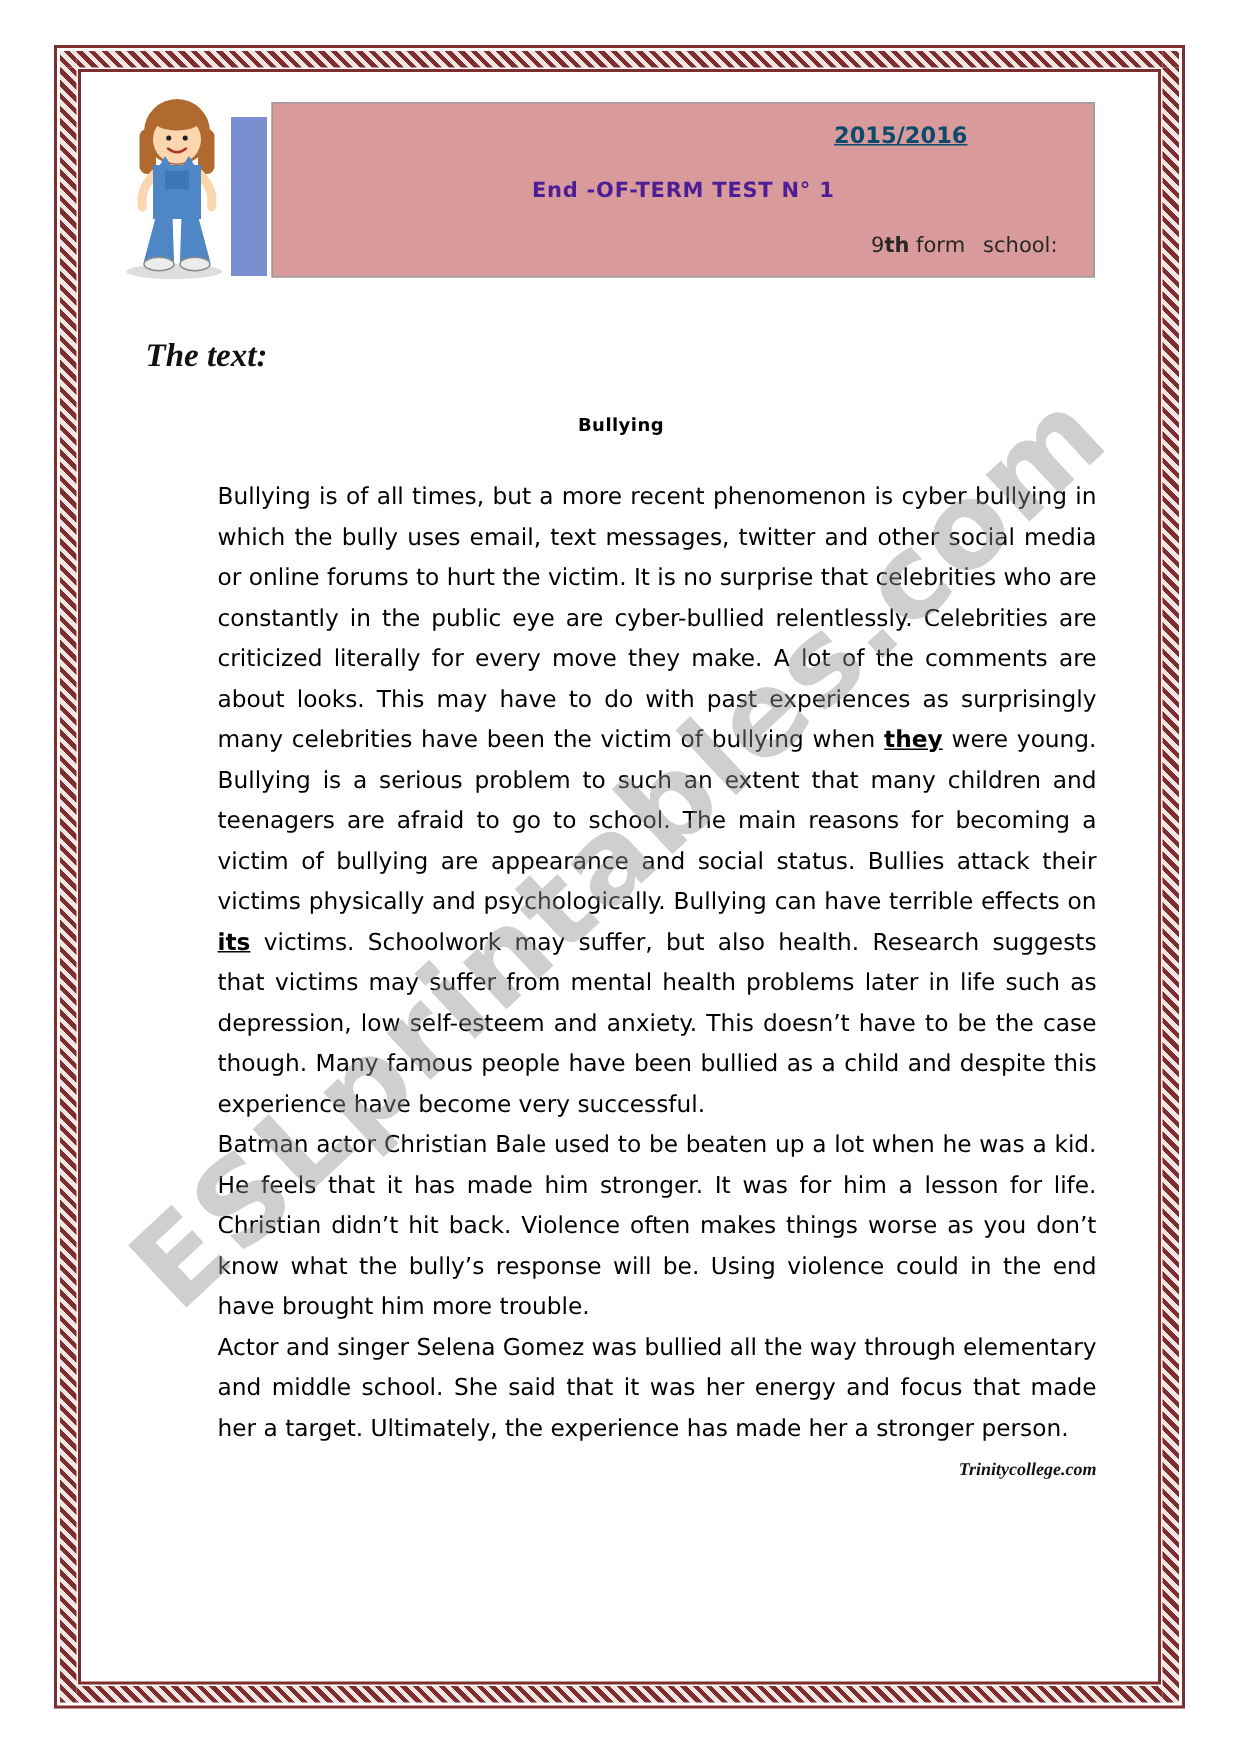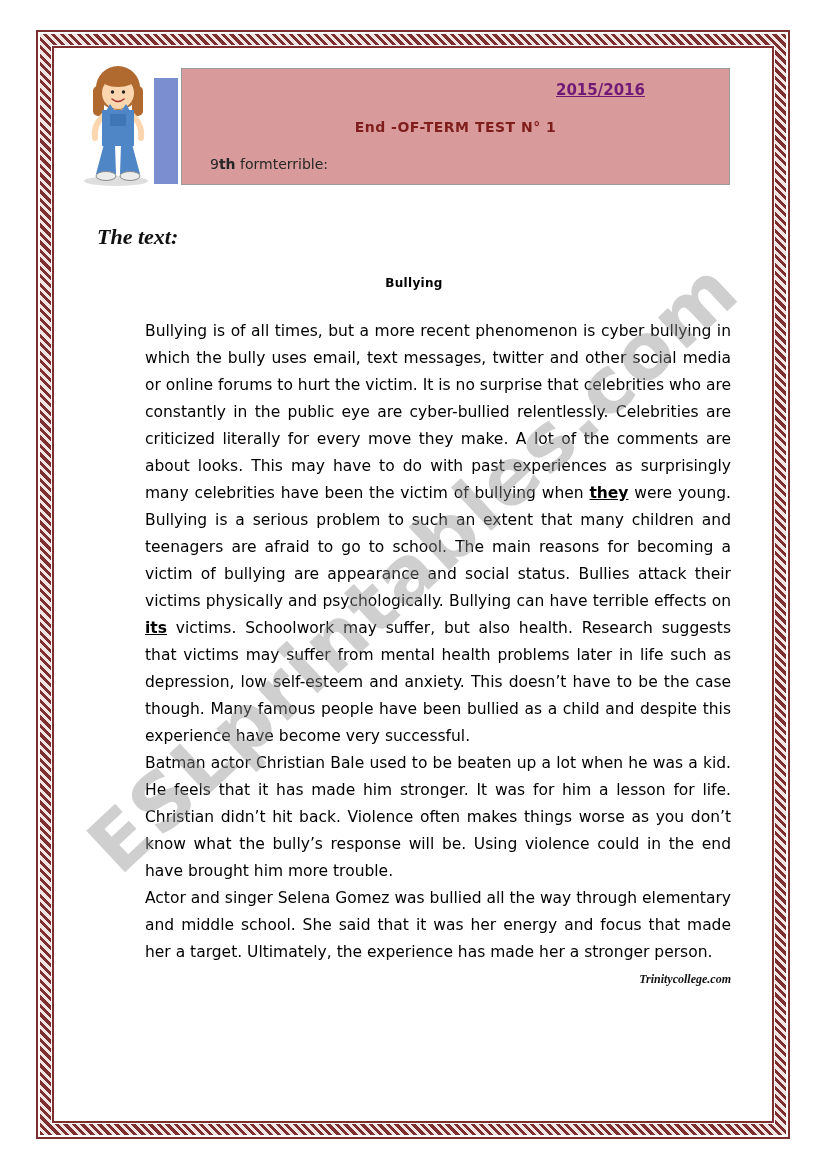--- a/index.html
+++ b/index.html
@@ -26,30 +26,30 @@
   
   .girl { position:absolute; left:66px; top:62px; width:112px; height:126px; z-index:1; }
 
   
   .header-box {
     position:absolute; left:181px; top:68px; width:549px; height:117px;
     background:#d89a9a; border:1px solid #9a9a9a; z-index:1;
   }
   .year {
     position:absolute; left:374px; top:12px;
-    font-size:15px; font-weight:bold; text-decoration:underline; color:#701a75;
+    font-size:15px; font-weight:bold; text-decoration:underline; color:#0c4a6e;
   }
   .test-title {
     position:absolute; top:50px; left:0; width:100%; text-align:center;
-    font-size:14px; font-weight:bold; color:#7f1d1d; letter-spacing:.5px;
+    font-size:14px; font-weight:bold; color:#4c1d95; letter-spacing:.5px;
   }
   .header-bottom {
     position:absolute; left:0; right:0; bottom:12px;
-    display:flex; justify-content:flex-start; padding:0 24px 0 28px;
-    font-size:14px; color:#262626;
+    display:flex; justify-content:flex-end; padding:0 24px 0 28px;
+    font-size:14px; color:#262626;gap:12px;
   }
   .form-suffix { font-weight:bold; }
 
   
   .content { position:absolute; left:97px; top:224px; width:634px; z-index:1; }
   .text-label {
     font-family:"Liberation Serif",serif; font-style:italic; font-weight:bold;
     font-size:22px; color:#111;
   }
   .doc-title {
@@ -109,21 +109,21 @@
       <ellipse cx="40" cy="114" rx="10" ry="4.5" fill="#ececec" stroke="#8a8a8a" stroke-width="1"></ellipse>
       <ellipse cx="64" cy="114" rx="10" ry="4.5" fill="#ececec" stroke="#8a8a8a" stroke-width="1"></ellipse>
     </svg>
   </div>
 
   <div class="header-box">
     <div class="year">2015/2016</div>
     <div class="test-title">End -OF-TERM TEST N° 1</div>
     <div class="header-bottom">
       <span><span>9</span><span class="form-suffix">th</span><span> form</span></span>
-      <span>terrible:</span>
+      <span>school:</span>
     </div>
   </div>
 
   <div class="content">
     <div class="text-label">The text:</div>
     <h1 class="doc-title">Bullying</h1>
     <div class="body-text">
         <p><span>Bullying is of all times, but a more recent phenomenon is cyber bullying in which the bully uses email, text messages, twitter and other social media or online forums to hurt the victim.  It is no surprise that celebrities who are constantly in the public eye are cyber-bullied relentlessly. Celebrities are criticized literally for every move they make.  A lot of the comments are about looks. This may have to do with past experiences as surprisingly many celebrities have been the victim of bullying when </span><span class="emph">they</span><span> were young. Bullying is a serious problem to such an extent that many children and teenagers are afraid to go to school. The main reasons for becoming a victim of bullying are appearance and social status.  Bullies attack their victims physically and psychologically.  Bullying can have terrible effects on </span><span class="emph">its</span><span> victims. Schoolwork may suffer, but also health.  Research suggests that victims may suffer from mental health problems later in life such as depression, low self-esteem and anxiety.  This doesn’t have to be the case though.  Many famous people have been bullied as a child and despite this experience have become very successful.</span></p>
         <p><span>Batman actor Christian Bale used to be beaten up a lot when he was a kid. He feels that it has made him stronger. It was for him a lesson for life.  Christian didn’t hit back.  Violence often makes things worse as you don’t know what the bully’s response will be. Using violence could in the end have brought him more trouble.</span></p>
         <p><span>Actor and singer Selena Gomez was bullied all the way through elementary and middle school.  She said that it was her energy and focus that made her a target. Ultimately, the experience has made her a stronger person.</span></p>

